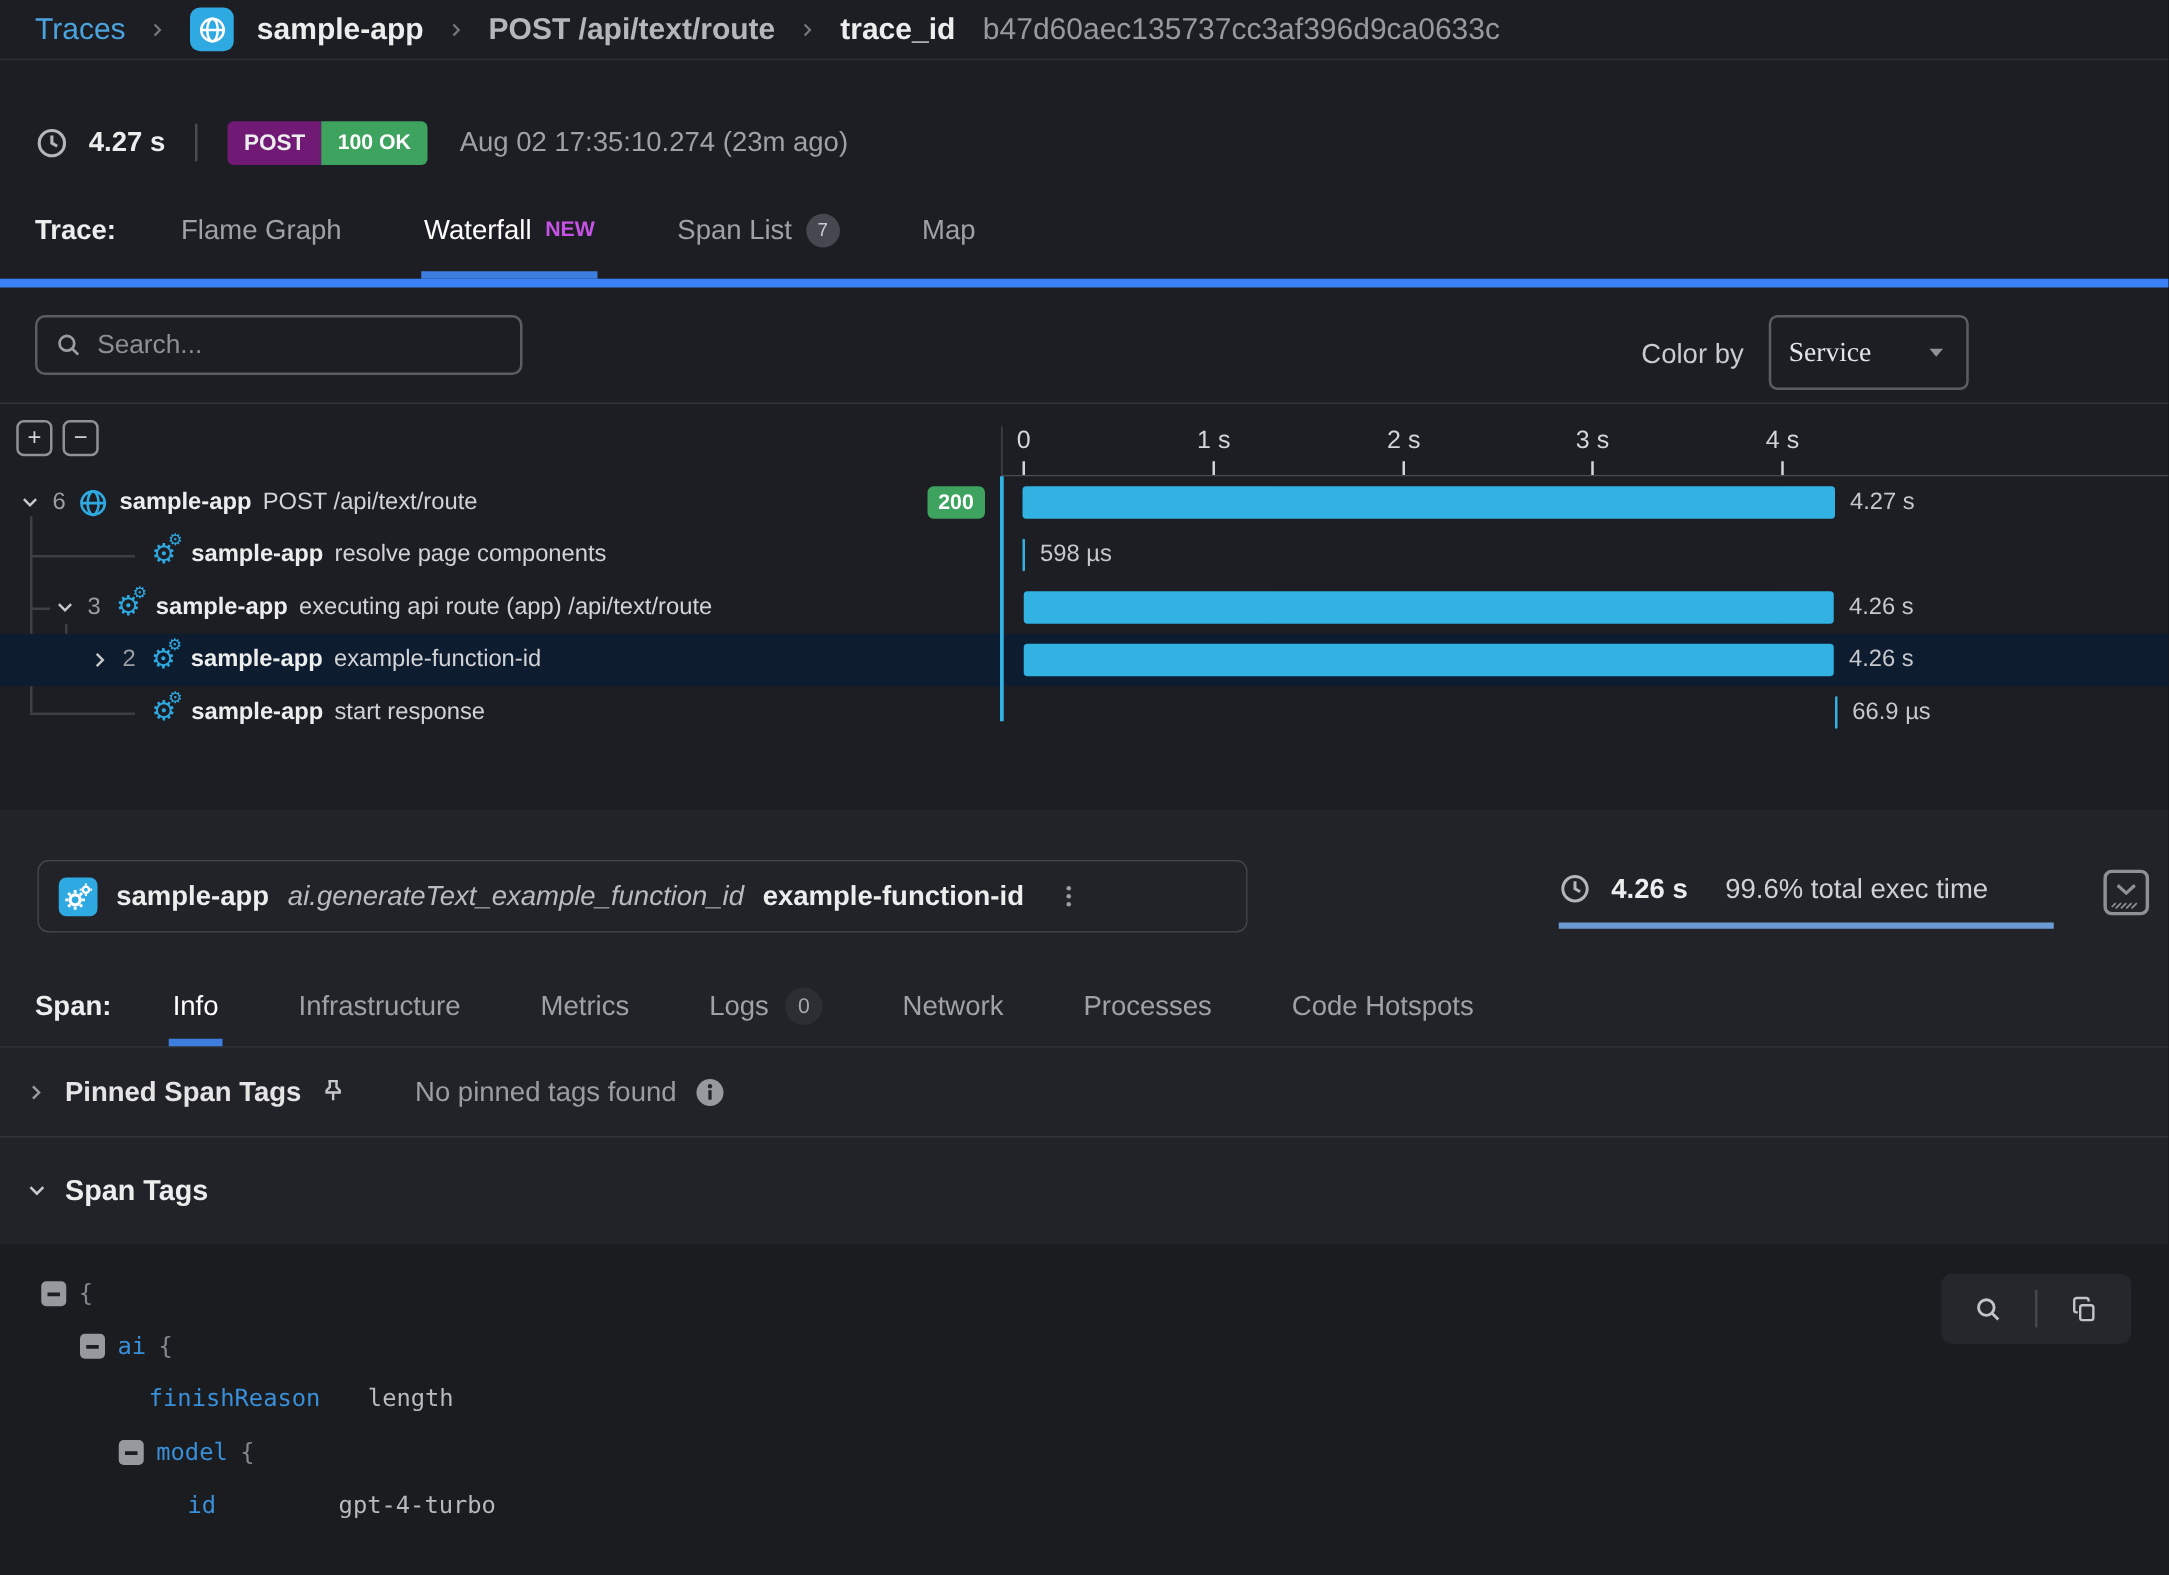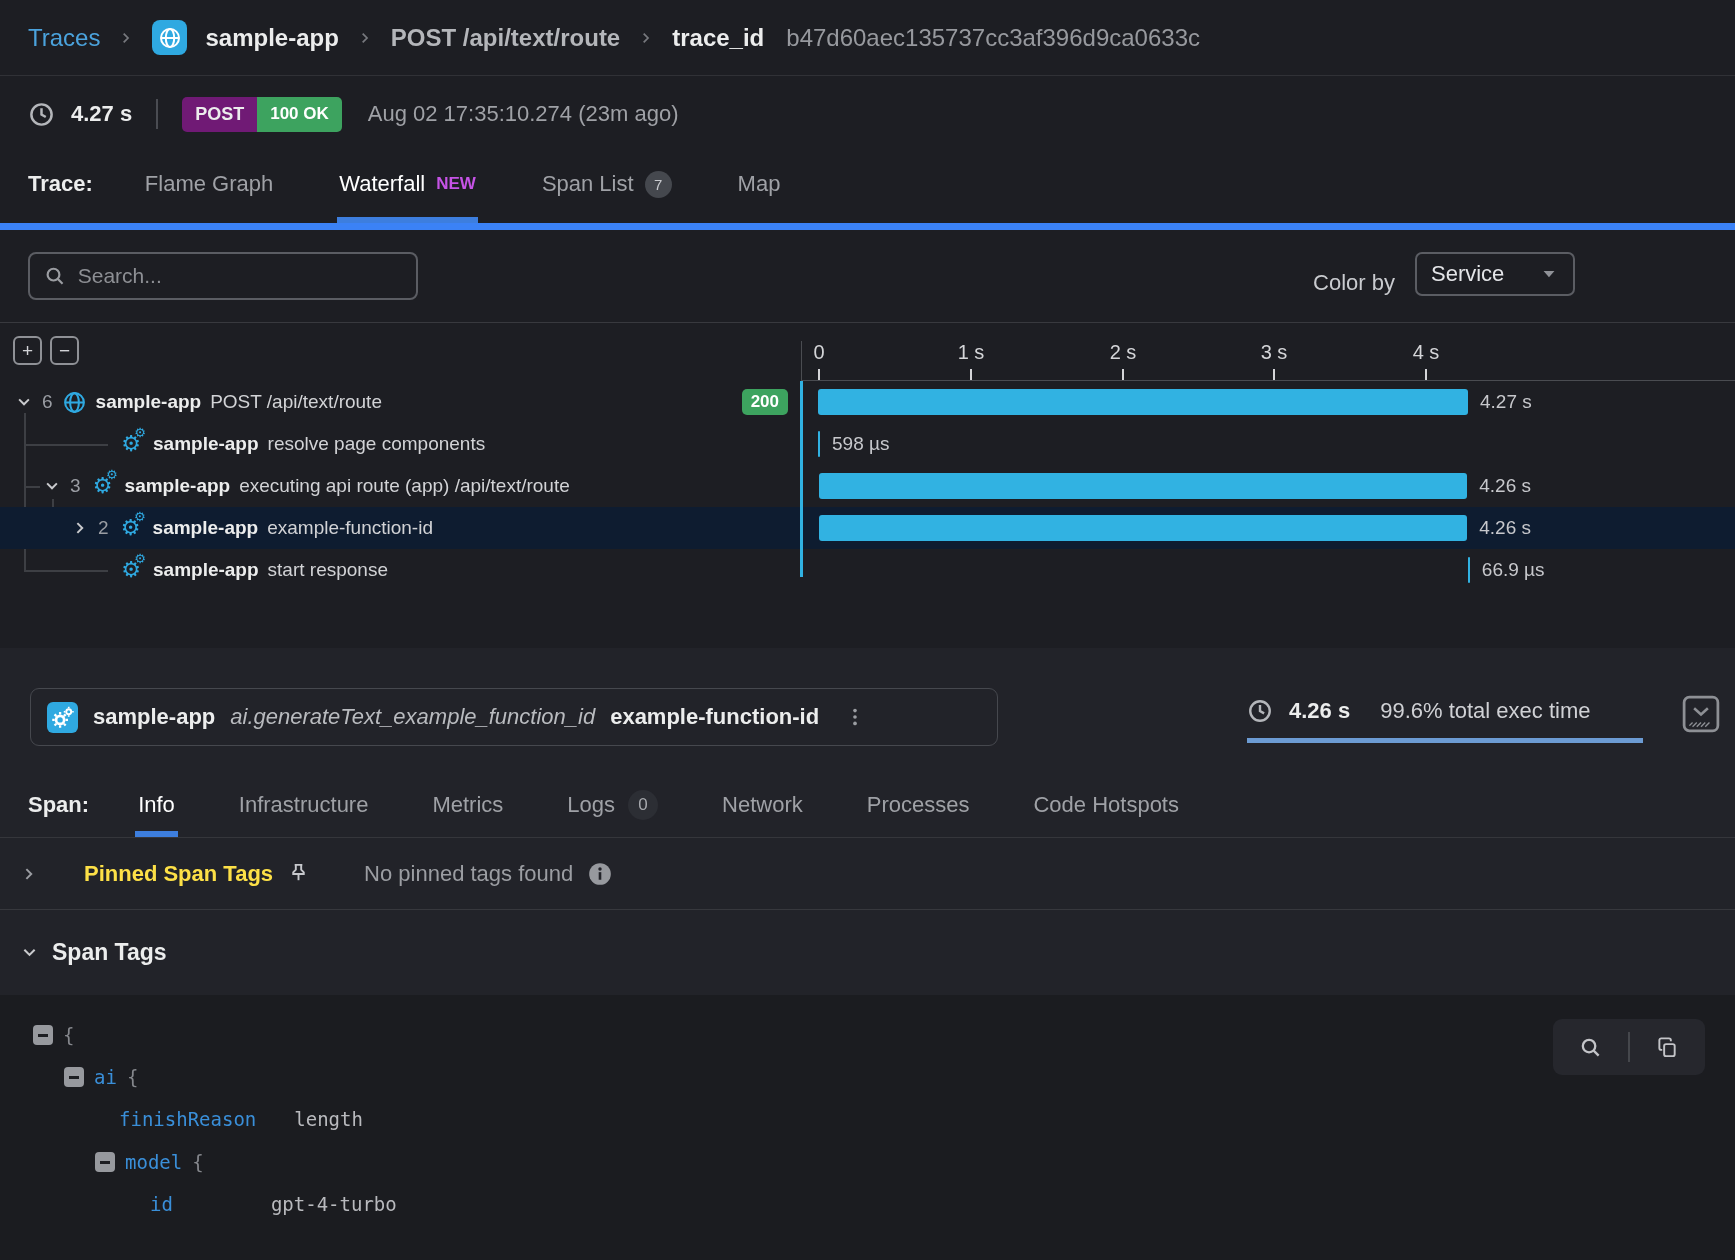--- a/index.html
+++ b/index.html
@@ -2,21 +2,21 @@
 <html><head>
 <meta charset="utf-8">
 <style>
   * { margin:0; padding:0; box-sizing:border-box; }
   html,body { background:#121317; }
   body { font-family:"Liberation Sans", sans-serif; }
   .stage { position:relative; width:1735px; height:1260px; background:#1d1e23; color:#e8e9eb; overflow:hidden; }
   .ic { display:inline-block; vertical-align:middle; }
 
   
-  .breadcrumb { position:absolute; top:0; left:0; right:0; height:76px; display:flex; align-items:center; gap:18px; padding-left:28px; border-bottom:1px solid #303136; }
+  .breadcrumb { position:absolute; top:0; left:0; right:0; height:48px; display:flex; align-items:center; gap:18px; padding-left:28px; border-bottom:1px solid #303136; }
   .crumb-link { color:#4ba3dd; font-size:24px; cursor:pointer; }
   .crumb-sep { color:#77797e; }
   .app-badge { width:35px; height:35px; border-radius:8px; background:#2fa9e1; display:flex; align-items:center; justify-content:center; color:#fff; }
   .crumb-strong { font-size:24px; font-weight:bold; color:#eceded; }
   .crumb-res { font-size:24px; font-weight:bold; color:#b4b6ba; }
   .crumb-id-label { font-size:24px; font-weight:bold; color:#eceded; }
   .crumb-id-value { font-size:24px; color:#97999e; margin-left:4px; }
 
   
   .meta { position:absolute; top:88px; left:28px; right:0; height:52px; display:flex; align-items:center; gap:16px; }
@@ -35,21 +35,21 @@
   .ttab.active::after { content:""; position:absolute; left:-2px; right:-2px; bottom:0; height:6px; background:#3d7ede; }
   .new-flag { color:#c653e6; font-size:17px; font-weight:bold; }
   .count-pill { min-width:27px; height:27px; border-radius:50%; background:#45484e; color:#c9cbcf; font-size:15px; display:flex; align-items:center; justify-content:center; }
 
   
   .controls { position:absolute; top:230px; left:0; right:0; height:92px; }
   .search-box { position:absolute; left:28px; top:22px; width:390px; height:48px; border:2px solid #5b5d63; border-radius:8px; display:flex; align-items:center; gap:12px; padding:0 14px; color:#9b9da2; }
   .search-box input { background:transparent; border:none; outline:none; color:#d6d7da; font-size:21px; width:100%; font-family:"Liberation Sans",sans-serif; }
   .search-box input::placeholder { color:#8d8f94; }
   .colorby-label { position:absolute; right:340px; top:40px; font-size:22px; color:#c9cbcf; }
-  .colorby-select { position:absolute; right:160px; top:22px; width:160px; height:44px; border:2px solid #5b5d63; border-radius:7px; display:flex; align-items:center; justify-content:space-between; padding:0 14px; font-size:22px; color:#e4e5e8; cursor:pointer; }
+  .colorby-select { position:absolute; right:160px; top:22px; width:160px; height:60px; border:2px solid #5b5d63; border-radius:7px; display:flex; align-items:center; justify-content:space-between; padding:0 14px; font-size:22px; color:#e4e5e8; cursor:pointer;font-family:Liberation Serif, serif; }
 
   
   .waterfall { position:absolute; top:322px; left:0; right:0; height:326px; border-top:1px solid #38393e; }
   .exp-btns { position:absolute; left:13px; top:13px; display:flex; gap:8px; }
   .exp-btn { width:29px; height:29px; border:2px solid #8f9196; border-radius:6px; background:transparent; color:#d2d3d6; font-size:19px; line-height:25px; text-align:center; cursor:pointer; font-family:"Liberation Sans",sans-serif; }
   .axis { position:absolute; left:801px; right:0; top:18px; height:40px; border-left:1px solid #4a4c51; border-bottom:1px solid #4a4c51; }
   .axis .tick-label { position:absolute; top:0; transform:translateX(-50%); font-size:20px; color:#d4d5d8; }
   .axis .tick-mark { position:absolute; bottom:0; width:2px; height:11px; background:#d4d5d8; transform:translateX(-50%); }
   .t0 { left:17px; } .t1 { left:169px; } .t2 { left:321px; } .t3 { left:472px; } .t4 { left:624px; }
   .wf-rows { position:absolute; top:58px; left:0; right:0; }
@@ -84,21 +84,21 @@
   .panel-collapse { position:absolute; left:1682px; top:47px; width:38px; height:38px; color:#8e9095; cursor:pointer; }
 
   .span-tabs { position:absolute; top:124px; left:0; right:0; height:66px; display:flex; align-items:center; padding-left:28px; border-bottom:1px solid #35363b; }
   .span-tabs .tabs-label { font-size:22px; font-weight:bold; color:#eceded; margin-right:46px; }
   .stab { position:relative; height:100%; display:flex; align-items:center; gap:13px; margin-right:58px; font-size:22px; color:#9fa1a6; cursor:pointer; padding:0 3px; }
   .stab.active { color:#fff; }
   .stab.active::after { content:""; position:absolute; left:0; right:0; bottom:0; height:6px; background:#3d7ede; }
   .zero-pill { min-width:30px; height:30px; border-radius:50%; background:#2c2e34; color:#a7a9ae; font-size:17px; display:flex; align-items:center; justify-content:center; }
 
   .pinned-row { position:absolute; top:190px; left:0; right:0; height:72px; display:flex; align-items:center; gap:14px; padding-left:20px; border-bottom:1px solid #37383d; }
-  .pinned-title { font-size:22px; font-weight:bold; color:#fde047;margin-left:32px; }
+  .pinned-title { font-size:22px; font-weight:bold; color:#e5e5e5; }
   .pin-ic { color:#c7c8cc; display:flex; }
   .pinned-empty { font-size:22px; color:#9b9da2; margin-left:40px; }
 
   .tags-header { position:absolute; top:262px; left:0; right:0; height:85px; display:flex; align-items:center; gap:13px; padding-left:20px; }
   .tags-title { font-size:23px; font-weight:bold; color:#eceded; }
 
   .json-area { position:absolute; top:347px; left:0; right:0; bottom:0; background:#1b1c20; font-family:"DejaVu Sans Mono", monospace; font-size:19px; }
   .json-row { position:absolute; height:40px; display:flex; align-items:center; gap:10px; white-space:pre; }
   .jr1 { top:20px;  left:33px; }
   .jr2 { top:62px;  left:64px; }

